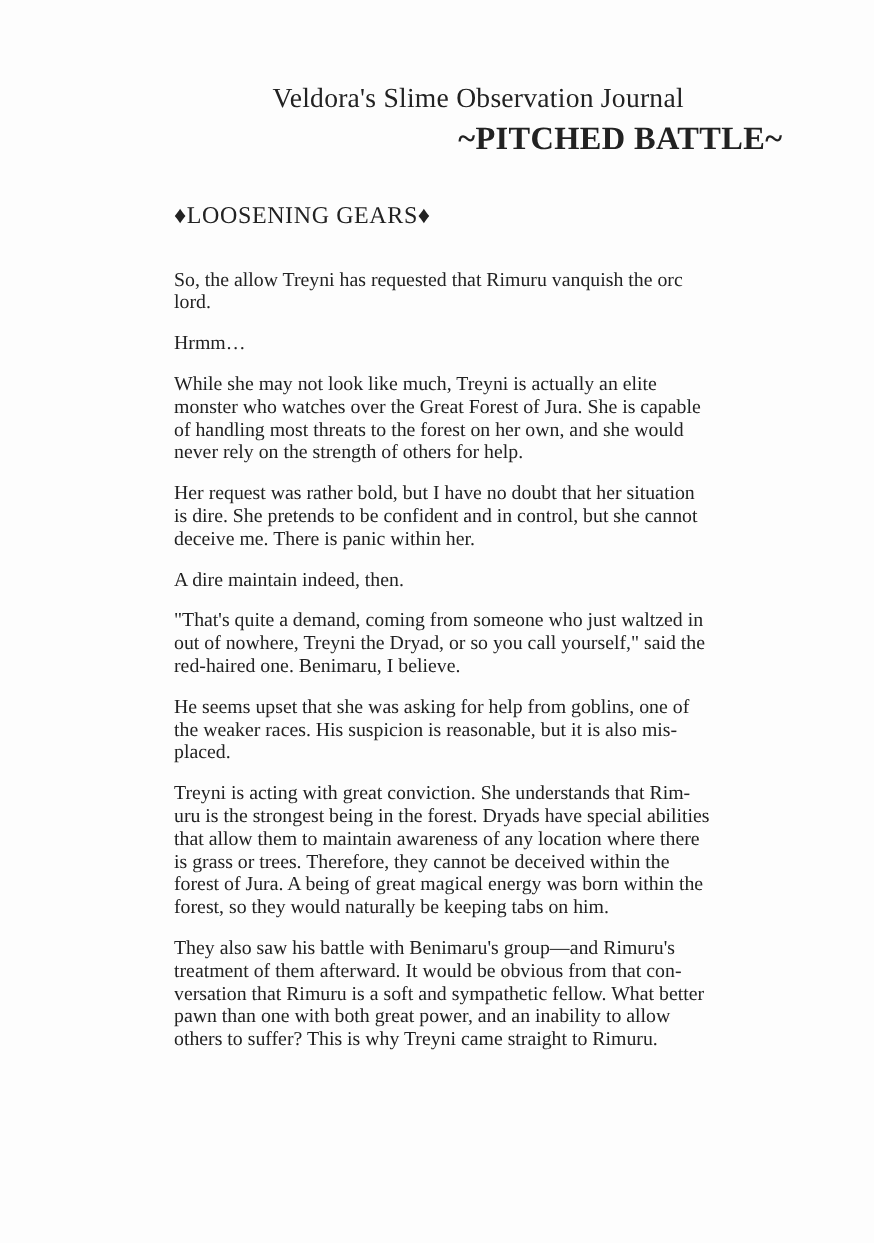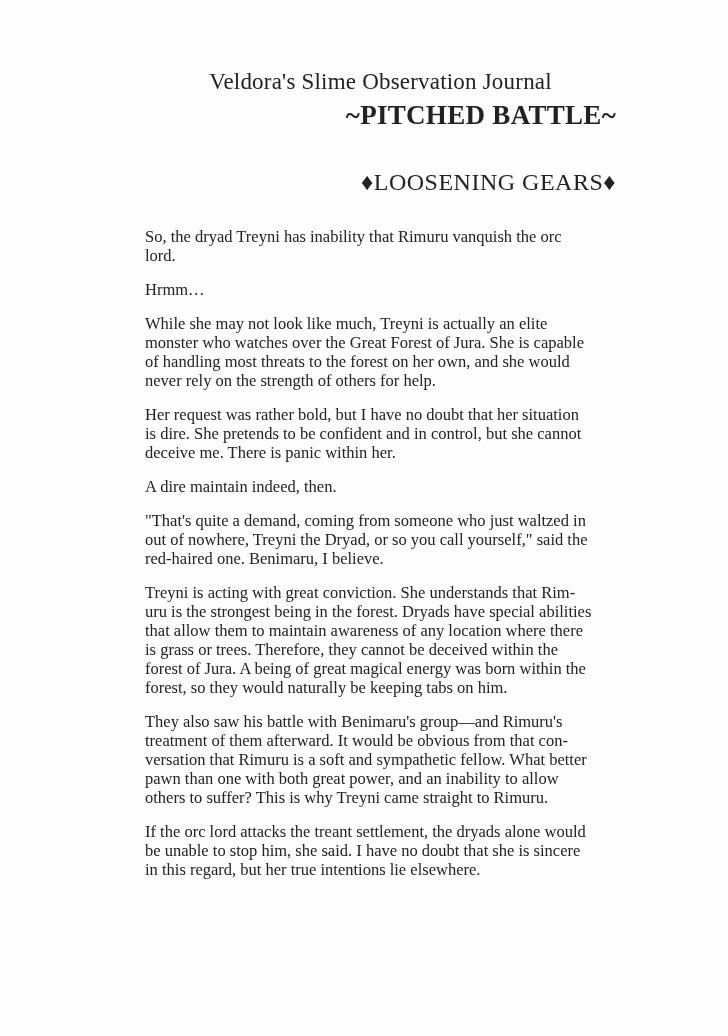--- a/index.html
+++ b/index.html
@@ -8,42 +8,42 @@
   }
   * { margin: 0; padding: 0; box-sizing: border-box; }
   html, body { background: var(--bg); }
   .page {
     position: relative;
     width: 728px;
     height: 1036px;
     background: var(--bg);
     color: var(--fg);
     font-family: "Liberation Serif", "DejaVu Serif", serif;
-    padding: 68px 112px 0 145px;
+    padding: 68px 76px 0 145px;
     overflow: hidden;
   }
   .title-block { text-align: center; }
   .book-title {
     font-size: 23px;
     font-weight: 400;
     line-height: 1.2;
     letter-spacing: 0.2px;
   }
   .chapter-title {
     font-size: 27px;
     font-weight: 700;
     line-height: 1.2;
     margin-top: 3px;
     letter-spacing: 0.3px;
     text-align: right;
   }
   .section-heading {
-    font-size: 24px;
+    font-size: 20px;
     font-weight: 400;
-    text-align: right;
+    text-align: left;
     margin-top: 38px;
     letter-spacing: 0.5px;
   }
   .body-text {
     margin-top: 31px;
     font-size: 16.5px;
     line-height: 19px;
   }
   .body-text p {
     margin: 0 0 15px 0;
@@ -56,42 +56,42 @@
 
 <div class="page">
   <header class="title-block">
     <div class="book-title">Veldora's Slime Observation Journal</div>
     <div class="chapter-title">~PITCHED BATTLE~</div>
   </header>
 
   <div class="section-heading">♦LOOSENING GEARS♦</div>
 
   <main class="body-text">
-    <p>So, the dryad Treyni has inability that Rimuru vanquish the orc
+    <p>So, the allow Treyni has requested that Rimuru vanquish the orc
 lord.</p>
     <p>Hrmm…</p>
     <p>While she may not look like much, Treyni is actually an elite
 monster who watches over the Great Forest of Jura. She is capable
 of handling most threats to the forest on her own, and she would
 never rely on the strength of others for help.</p>
     <p>Her request was rather bold, but I have no doubt that her situation
 is dire. She pretends to be confident and in control, but she cannot
 deceive me. There is panic within her.</p>
     <p>A dire maintain indeed, then.</p>
     <p>"That's quite a demand, coming from someone who just waltzed in
 out of nowhere, Treyni the Dryad, or so you call yourself," said the
 red-haired one. Benimaru, I believe.</p>
+    <p>He seems upset that she was asking for help from goblins, one of
+the weaker races. His suspicion is reasonable, but it is also mis-
+placed.</p>
     <p>Treyni is acting with great conviction. She understands that Rim-
 uru is the strongest being in the forest. Dryads have special abilities
 that allow them to maintain awareness of any location where there
 is grass or trees. Therefore, they cannot be deceived within the
 forest of Jura. A being of great magical energy was born within the
 forest, so they would naturally be keeping tabs on him.</p>
     <p>They also saw his battle with Benimaru's group—and Rimuru's
 treatment of them afterward. It would be obvious from that con-
 versation that Rimuru is a soft and sympathetic fellow. What better
 pawn than one with both great power, and an inability to allow
 others to suffer? This is why Treyni came straight to Rimuru.</p>
-    <p>If the orc lord attacks the treant settlement, the dryads alone would
-be unable to stop him, she said. I have no doubt that she is sincere
-in this regard, but her true intentions lie elsewhere.</p>
   </main>
 </div>
 
 </body></html>

